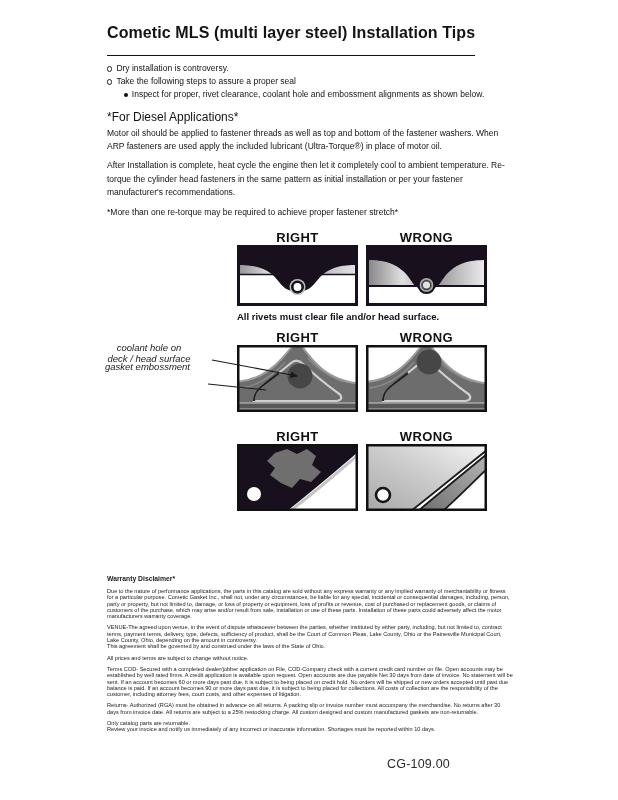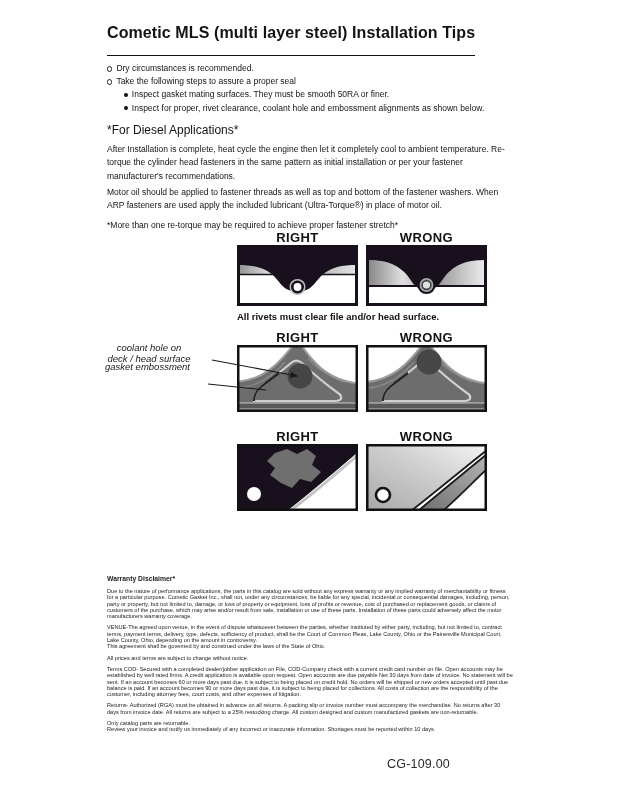--- a/index.html
+++ b/index.html
@@ -45,39 +45,35 @@
 <body>
 
 <div class="page">
 
   <div class="intro">
     <h1 class="title">Cometic MLS (multi layer steel) Installation Tips</h1>
 
     <div class="tips">
       <div class="tip">
         <span class="odot"></span>
-        <span>Dry circumstances is recommended.</span>
+        <span>Dry installation is controversy.</span>
       </div>
       <div class="tip">
         <span class="odot"></span>
         <span>Take the following steps to assure a proper seal</span>
       </div>
       <div class="tip sub">
         <span class="fdot"></span>
-        <span>Inspect gasket mating surfaces.  They must be smooth 50RA or finer.</span>
-      </div>
-      <div class="tip sub">
-        <span class="fdot"></span>
         <span>Inspect for proper, rivet clearance, coolant hole and embossment alignments as shown below.</span>
       </div>
     </div>
 
     <h2 class="diesel-h">*For Diesel Applications*</h2>
+    <p class="para first">Motor oil should be applied to fastener threads as well as top and bottom of the fastener washers. When ARP fasteners are used apply the included lubricant (Ultra-Torque®) in place of motor oil.</p>
     <p class="para">After Installation is complete, heat cycle the engine then let it completely cool to ambient temperature. Re-torque the cylinder head fasteners in the same pattern as initial installation or per your fastener manufacturer's recommendations.</p>
-    <p class="para first">Motor oil should be applied to fastener threads as well as top and bottom of the fastener washers. When ARP fasteners are used apply the included lubricant (Ultra-Torque®) in place of motor oil.</p>
     <p class="para">*More than one re-torque may be required to achieve proper fastener stretch*</p>
   </div>
 
   <div class="diagrams">
 
     <div class="dlabel" style="left:237px;top:230px">RIGHT</div>
     <div class="dlabel" style="left:366px;top:230px">WRONG</div>
 
     <div class="dbox" style="left:237px;top:245px">
       <svg width="121" height="61" viewBox="0 0 121 61">

